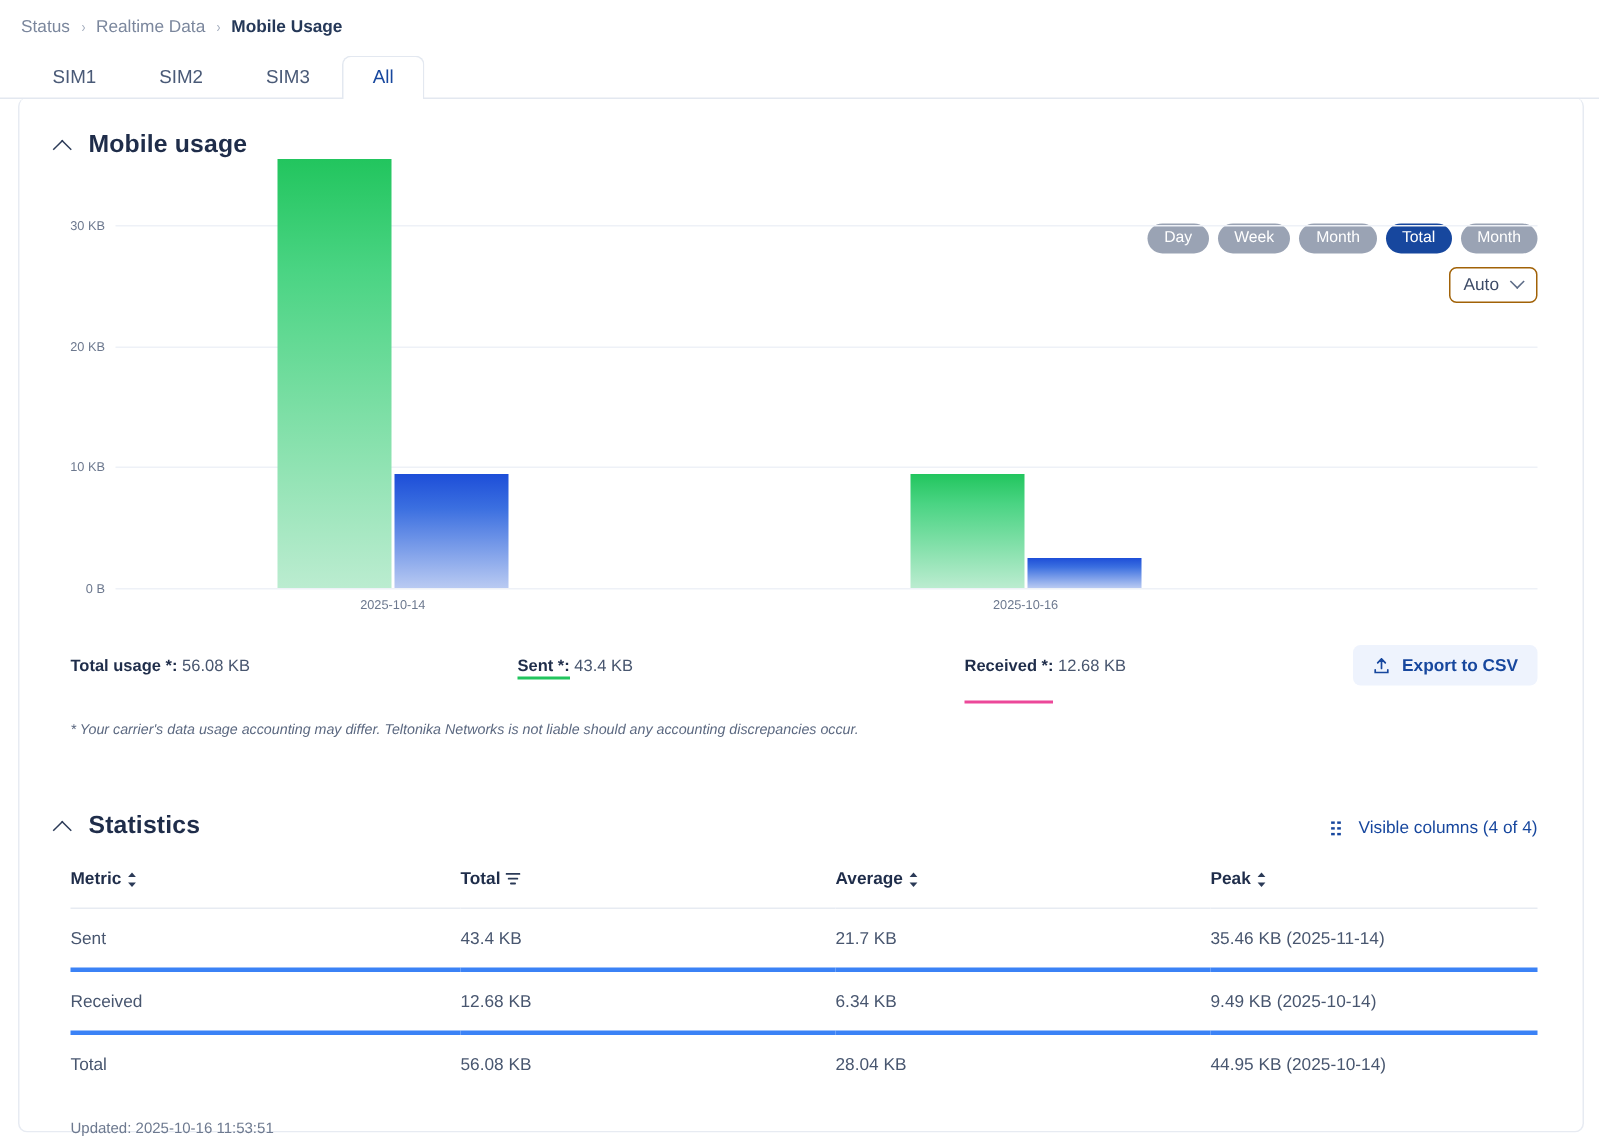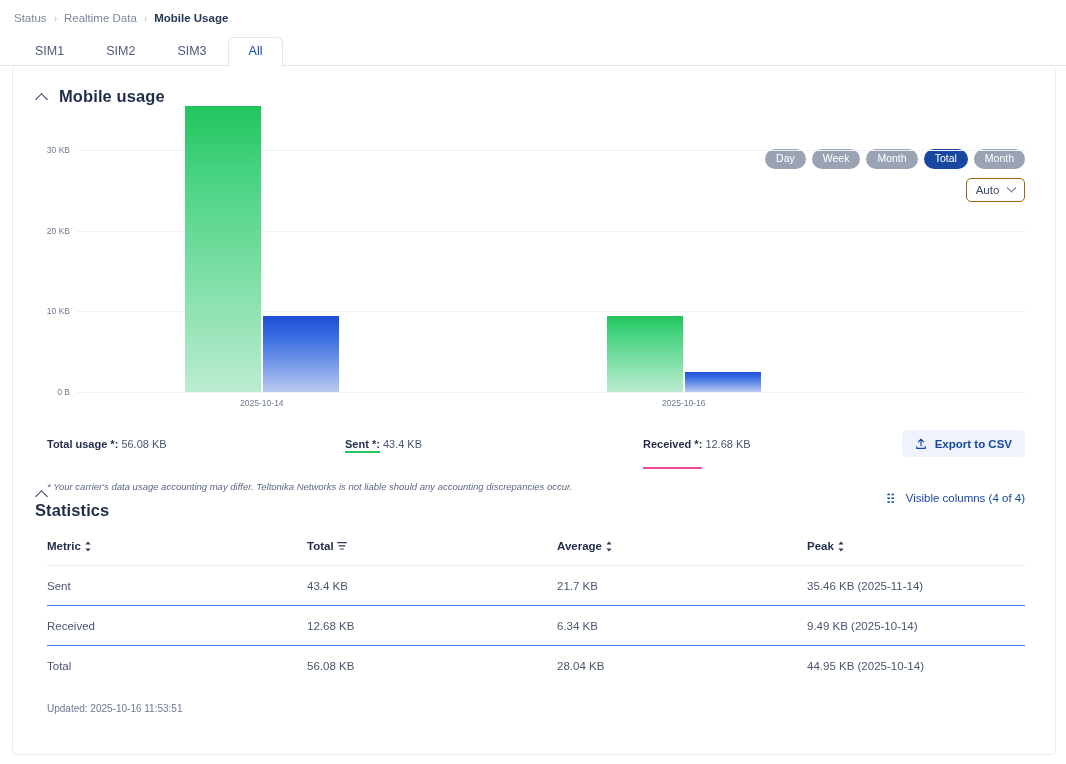--- a/index.html
+++ b/index.html
@@ -228,25 +228,24 @@
     margin: 0 30px 0 34px;
     top: 55px;
     font-size: 9.5px;
     font-style: italic;
     color: #5b6880;
   }
 
   
   .stats-head {
     position: relative;
-    margin-top: 50px;
-    display: flex;
-    align-items: flex-start;
+    margin-top: 104px;
+    display: flex;
+    align-items: center;
     padding-left: 22px;
-    flex-direction: column;
   }
   .visible-cols {
     position: absolute;
     right: 30px;
     display: flex;
     align-items: center;
     gap: 6px;
     font-size: 11.5px;
     color: #17479e;
     cursor: pointer;
@@ -268,21 +267,21 @@
     border-bottom: 1px solid #e7ebf2;
     white-space: nowrap;
   }
   .th-inner { display: flex; align-items: center; gap: 3px; }
   .sort-ic { width: 8px; height: 11px; display: block; }
   .filter-ic { width: 10px; height: 10px; display: block; }
   tbody td {
     font-size: 11.5px;
     color: #48566f;
     padding: 14px 0 13px 0;
-    border-bottom: 1px solid #3b82f6;
+    border-bottom: 3px solid #3b82f6;
   }
   tbody tr:last-child td { border-bottom: none; }
   .col-metric { width: 260px; }
   .col-total  { width: 250px; }
   .col-avg    { width: 250px; }
 
   .updated {
     margin: 18px 0 0 34px;
     font-size: 10px;
     color: #6d798f;

